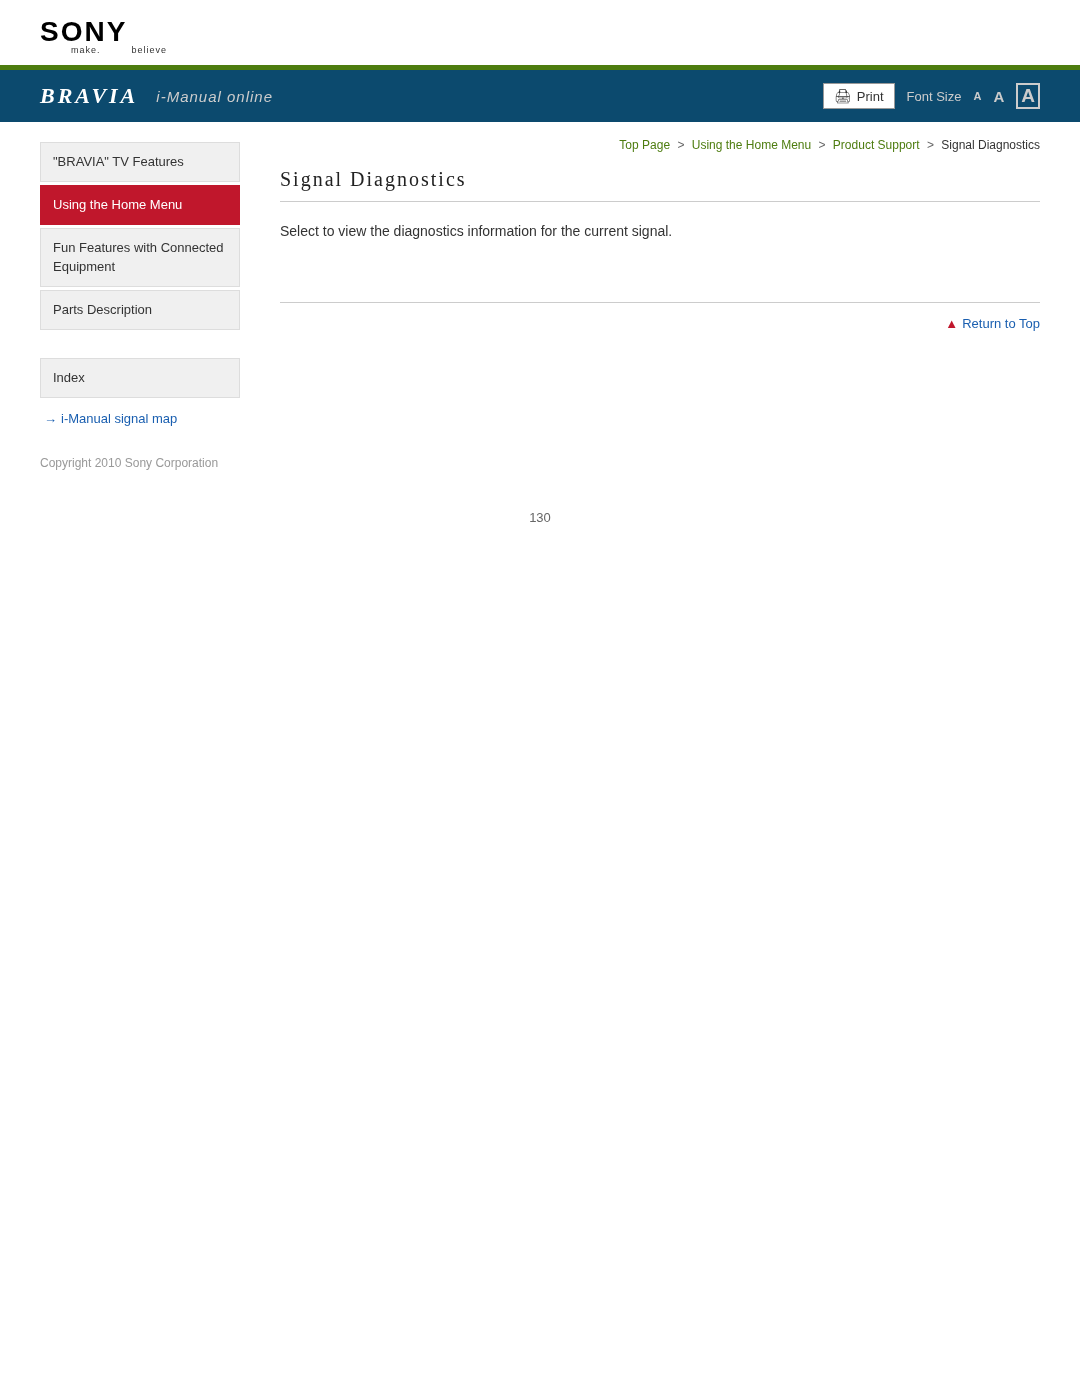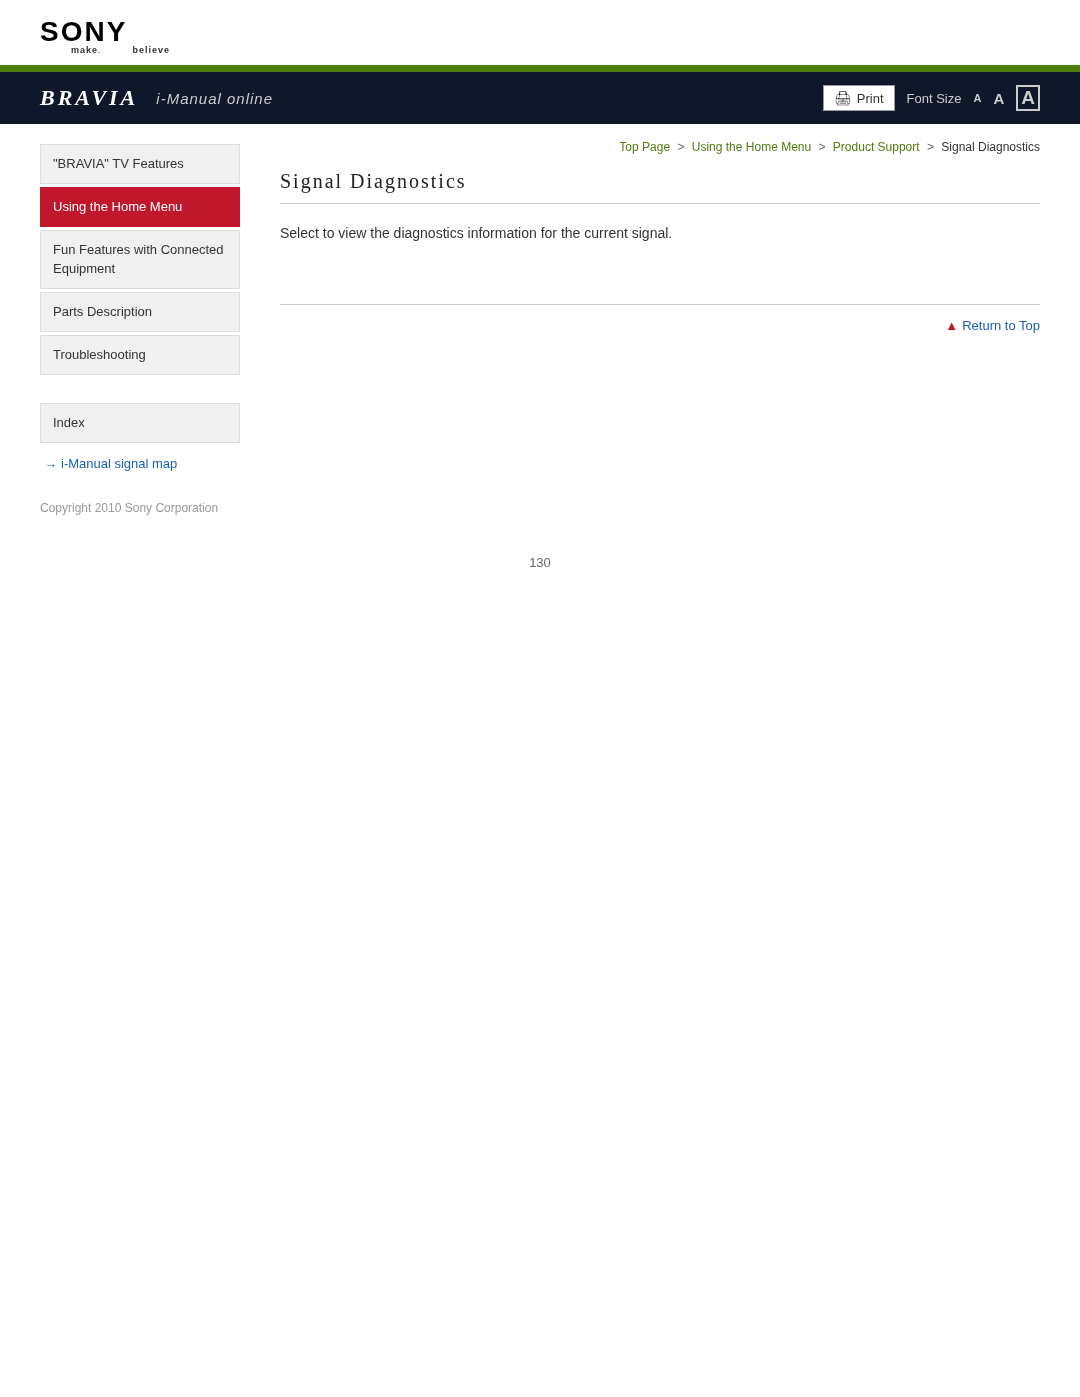--- a/index.html
+++ b/index.html
@@ -8,44 +8,44 @@
       background: #fff;
       color: #333;
       font-size: 14px;
       width: 1080px;
       min-height: 1397px;
     }
 
     
     .top-bar {
       padding: 18px 40px 10px 40px;
-      border-bottom: 7px solid #4d7c0f;
+      border-bottom: 5px solid #4d7c0f;
     }
     .sony-logo {
       display: flex;
       flex-direction: column;
       line-height: 1;
     }
     .sony-logo .sony-text {
       font-size: 28px;
       font-weight: 900;
       letter-spacing: 2px;
       color: #000;
       font-family: Arial Black, Arial, sans-serif;
     }
     .sony-logo .tagline {
       font-size: 9px;
       color: #333;
       letter-spacing: 1px;
     }
-    .tagline span { font-weight: bold; padding-left: 31px; }
+    .tagline span { font-weight: normal; padding-left: 31px; }
 
     
     .nav-bar {
-      background: #0f172a;
+      background: #0c4a6e;
       display: flex;
       align-items: center;
       justify-content: space-between;
       padding: 0 40px;
       height: 52px;
     }
     .nav-bar-left {
       display: flex;
       align-items: center;
       gap: 18px;
@@ -251,21 +251,20 @@
 </div>
 
 <div class="content-area">
 
   <div class="sidebar">
 
     <a class="sidebar-item">"BRAVIA" TV Features</a>
     <a class="sidebar-item active">Using the Home Menu</a>
     <a class="sidebar-item">Fun Features with Connected Equipment</a>
     <a class="sidebar-item">Parts Description</a>
-    <a class="sidebar-item">Troubleshooting</a>
 
     <a class="sidebar-item index-item">Index</a>
 
     <a class="sidebar-link">
       <span class="arrow-icon">→</span><span>i-Manual signal map</span>
     </a>
   </div>
 
   <div class="main-content">
 

